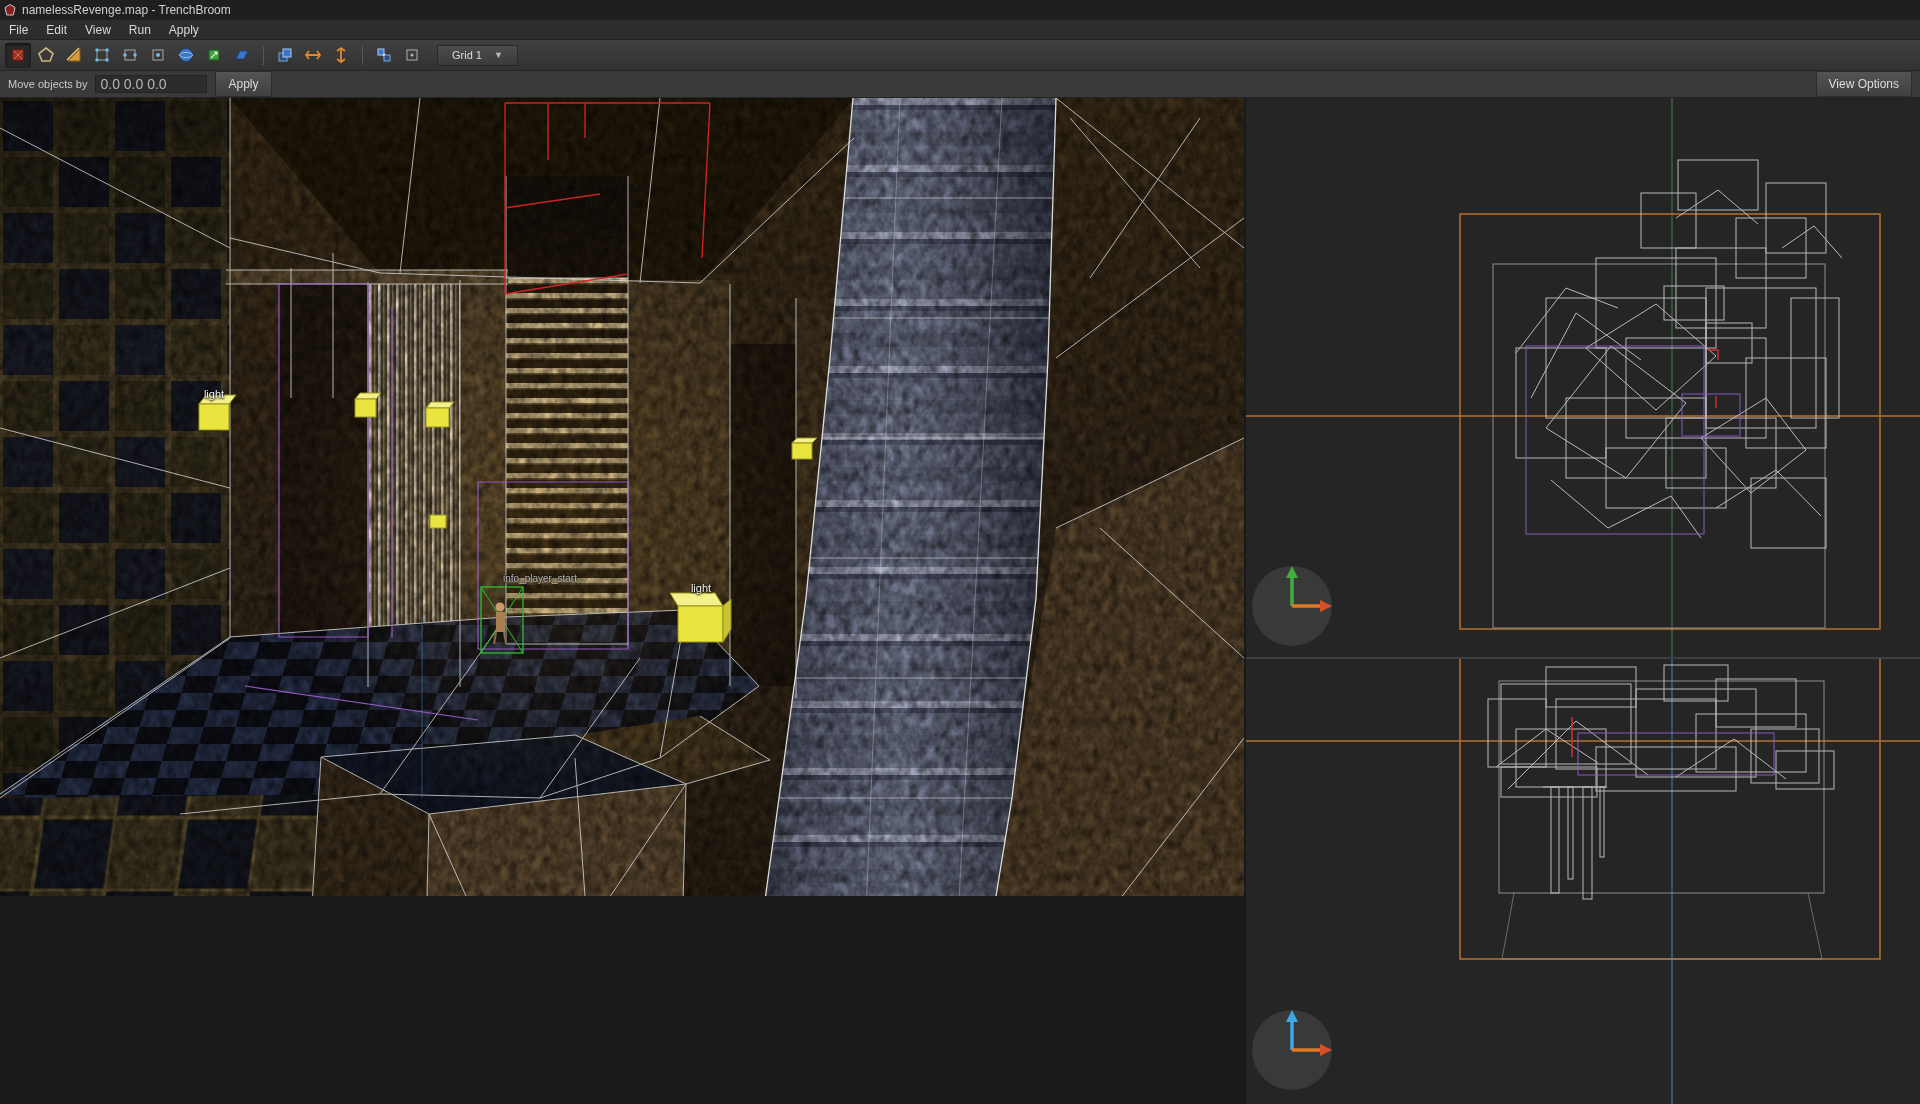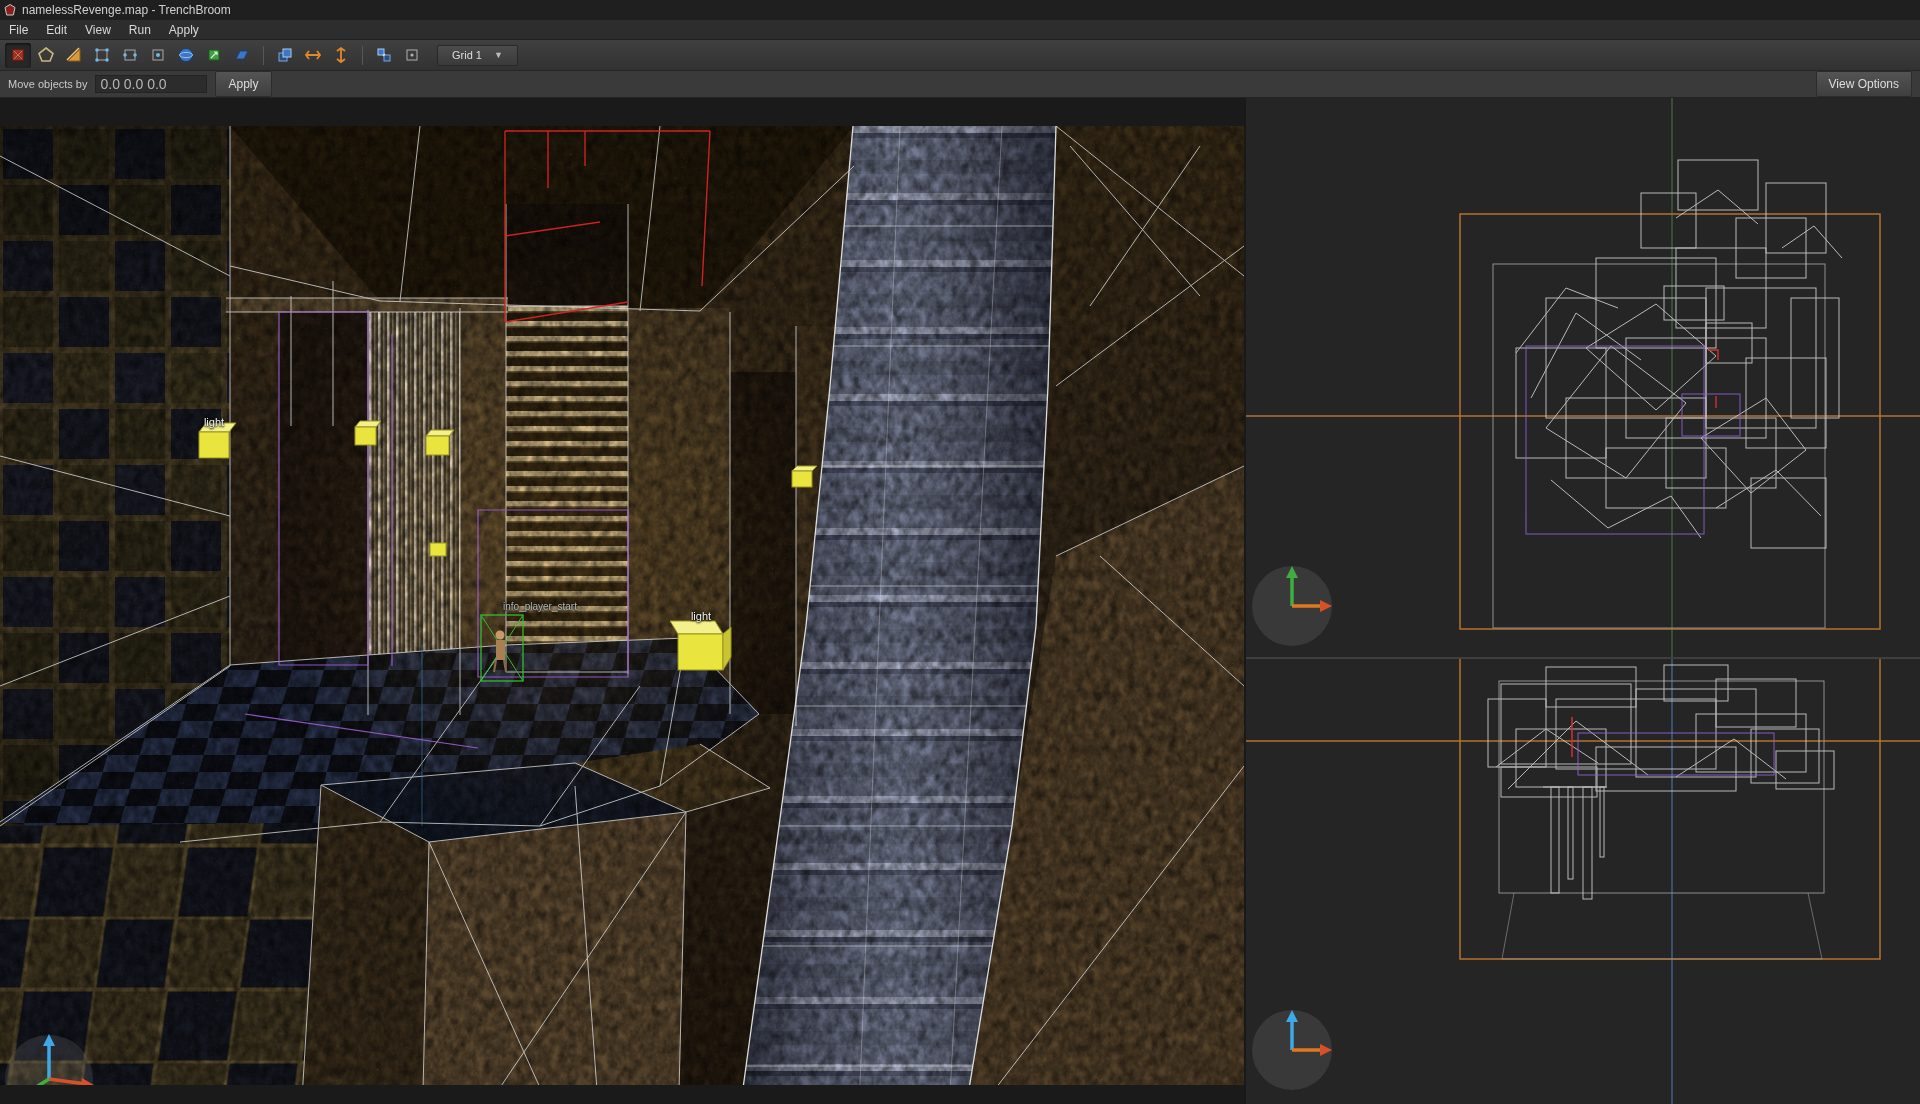--- a/index.html
+++ b/index.html
@@ -22,21 +22,21 @@
   #grid-select .chev{font-size:9px;color:#bbb;}
   #infobar{height:27px;background:#3a3a3a;border-bottom:1px solid #232323;display:flex;align-items:center;
     padding:0 8px;gap:8px;font-size:11px;color:#c9c9c9;}
   #move-input{width:112px;height:18px;background:#2c2c2c;border:1px solid #232323;color:#b5b5b5;
     font-size:14px;padding:0 4px;font-family:"Liberation Sans","DejaVu Sans",sans-serif;}
   .btn{background:linear-gradient(#545454,#3f3f3f);border:1px solid #2c2c2c;border-radius:2px;color:#ddd;
     font-size:12px;padding:5px 12px;font-family:"Liberation Sans","DejaVu Sans",sans-serif;}
   #view-options-btn{margin-left:auto;}
   
   #main{display:flex;height:1006px;}
-  #view3d{width:1244px;height:959px;position:relative;background:#17110a;overflow:hidden;margin-top:28px;}
+  #view3d{width:1244px;height:798px;position:relative;background:#17110a;overflow:hidden;}
   #view3d svg{display:block;}
   #splitter-v{width:2px;background:#191919;}
   #rightcol{width:674px;display:flex;flex-direction:column;}
   .view2d{position:relative;background:#262626;overflow:hidden;}
   #view-top{height:559px;}
   #splitter-h{height:2px;background:#3f3f3f;}
   #view-side{height:445px;}
   .scene-label{position:absolute;color:#f2f2f2;font-size:11px;white-space:nowrap;
     text-shadow:0 1px 2px #000,0 0 3px #000;transform:translateX(-50%);}
   .entity-label{color:#b4b4b4;font-size:10px;}

